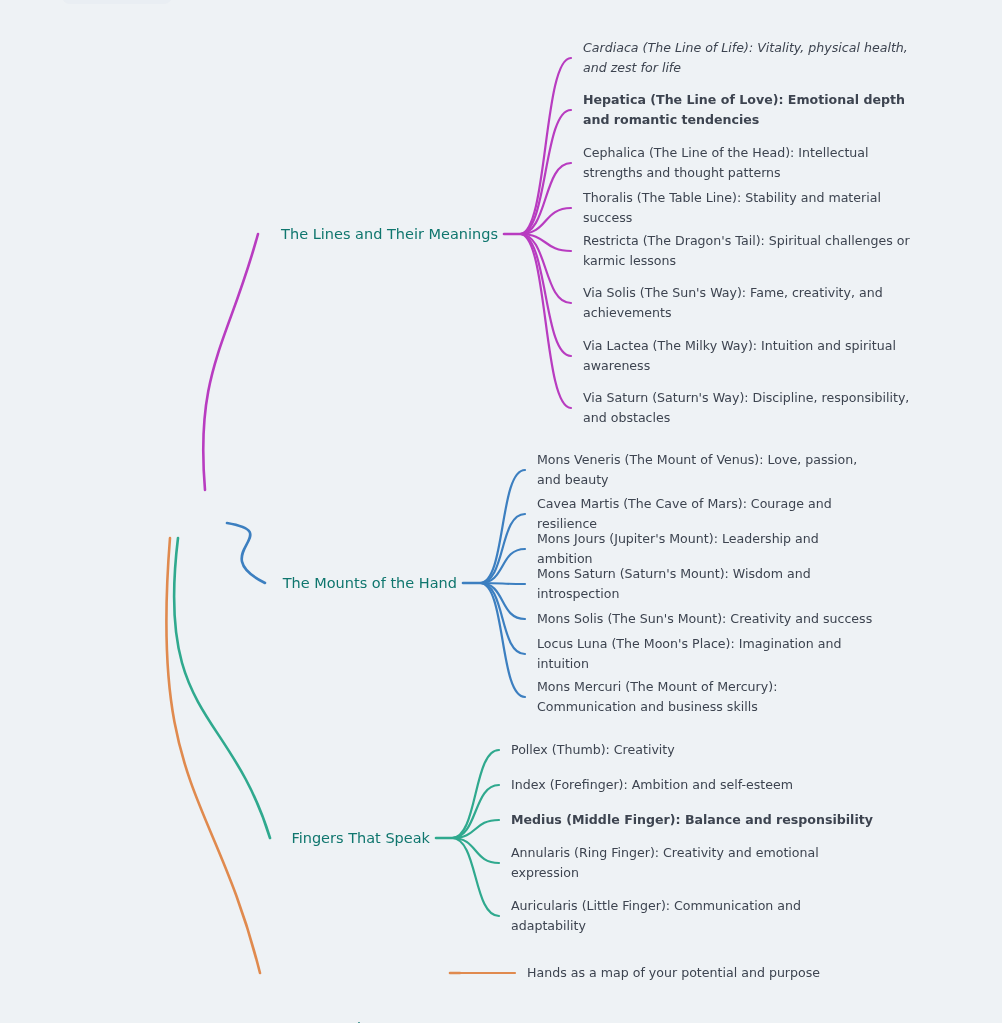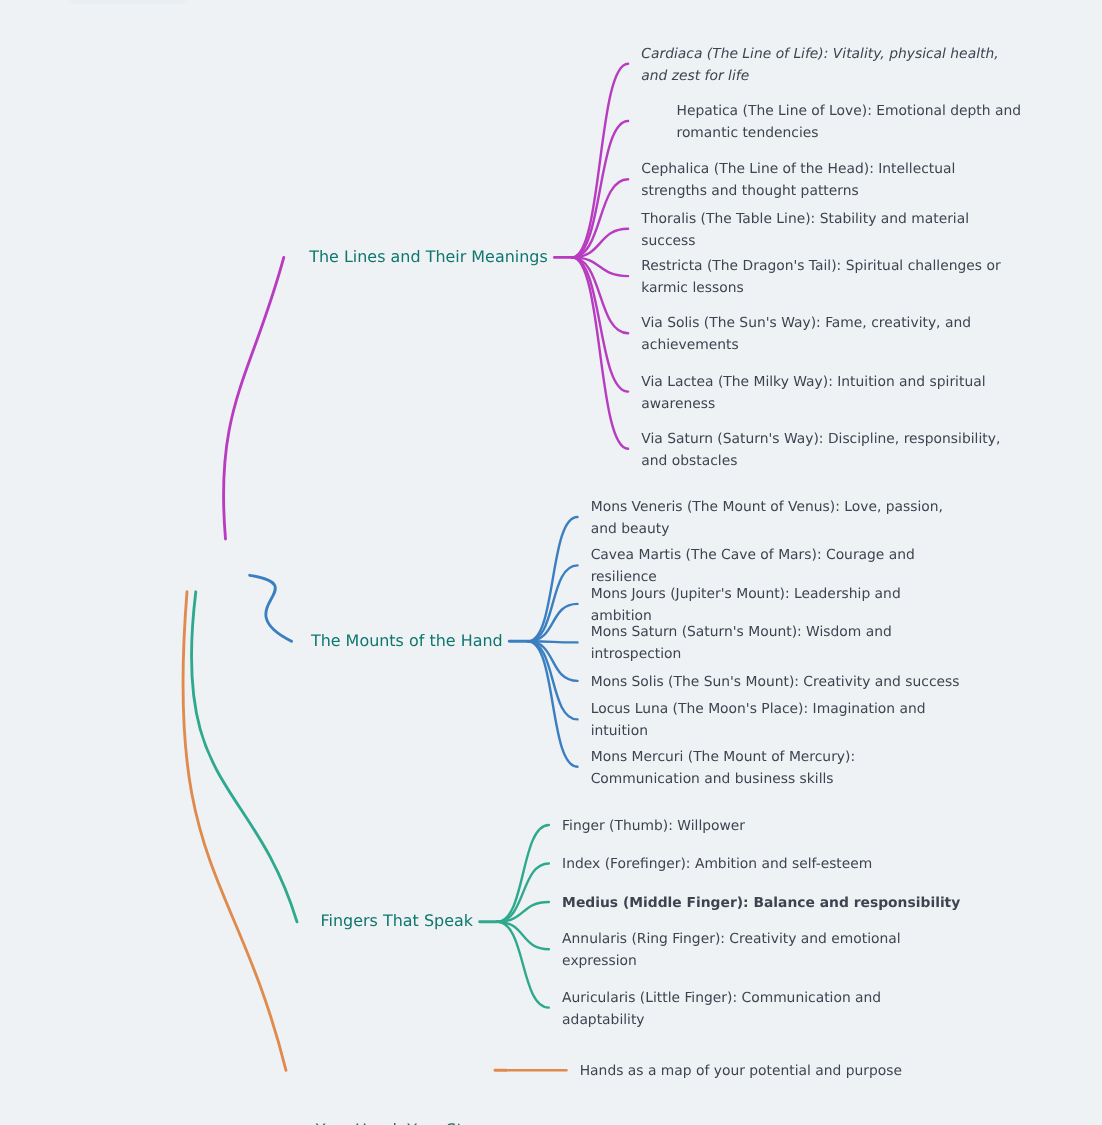--- a/index.html
+++ b/index.html
@@ -106,37 +106,37 @@
       <path d="M 452 838 C 478 838, 473 916, 499 916" stroke="#2fa98e" stroke-width="2.2" fill="none" stroke-linecap="round"></path>
       <path d="M 170 538 C 150 788, 215 793, 260 973" stroke="#e08a4e" stroke-width="2.6" fill="none" stroke-linecap="round"></path>
       <path d="M 450 973 L 460 973" stroke="#e08a4e" stroke-width="2.6" fill="none" stroke-linecap="round"></path>
       <path d="M 460 973 C 490.25 973, 484.75 973, 515 973" stroke="#e08a4e" stroke-width="2.2" fill="none" stroke-linecap="round"></path>
     </svg>
 
 
   <div id="labels">
       <div class="branch-label" style="left: 0px; top: 234px; width: 498px; padding-right: 4px;">The Lines and Their Meanings</div>
       <div class="leaf-label w340" style="left: 583px; top: 58px; font-style: italic;">Cardiaca (The Line of Life): Vitality, physical health, and zest for life</div>
-      <div class="leaf-label w340" style="left: 615px; top: 110px;">Hepatica (The Line of Love): Emotional depth and romantic tendencies</div>
+      <div class="leaf-label w340" style="left: 583px; top: 110px; font-weight: bold;">Hepatica (The Line of Love): Emotional depth and romantic tendencies</div>
       <div class="leaf-label w340" style="left: 583px; top: 163px;">Cephalica (The Line of the Head): Intellectual strengths and thought patterns</div>
       <div class="leaf-label w340" style="left: 583px; top: 208px;">Thoralis (The Table Line): Stability and material success</div>
       <div class="leaf-label w340" style="left: 583px; top: 251px;">Restricta (The Dragon's Tail): Spiritual challenges or karmic lessons</div>
       <div class="leaf-label w340" style="left: 583px; top: 303px;">Via Solis (The Sun's Way): Fame, creativity, and achievements</div>
       <div class="leaf-label w340" style="left: 583px; top: 356px;">Via Lactea (The Milky Way): Intuition and spiritual awareness</div>
       <div class="leaf-label w340" style="left: 583px; top: 408px;">Via Saturn (Saturn's Way): Discipline, responsibility, and obstacles</div>
       <div class="branch-label" style="left: 0px; top: 583px; width: 457px; padding-right: 4px;">The Mounts of the Hand</div>
       <div class="leaf-label w340" style="left: 537px; top: 470px;">Mons Veneris (The Mount of Venus): Love, passion, and beauty</div>
       <div class="leaf-label w340" style="left: 537px; top: 514px;">Cavea Martis (The Cave of Mars): Courage and resilience</div>
       <div class="leaf-label w340" style="left: 537px; top: 549px;">Mons Jours (Jupiter's Mount): Leadership and ambition</div>
       <div class="leaf-label w340" style="left: 537px; top: 584px;">Mons Saturn (Saturn's Mount): Wisdom and introspection</div>
       <div class="leaf-label" style="left: 537px; top: 619px;">Mons Solis (The Sun's Mount): Creativity and success</div>
       <div class="leaf-label w340" style="left: 537px; top: 654px;">Locus Luna (The Moon's Place): Imagination and intuition</div>
       <div class="leaf-label w340" style="left: 537px; top: 697px;">Mons Mercuri (The Mount of Mercury): Communication and business skills</div>
       <div class="branch-label" style="left: 0px; top: 838px; width: 430px; padding-right: 4px;">Fingers That Speak</div>
-      <div class="leaf-label" style="left: 511px; top: 750px;">Finger (Thumb): Willpower</div>
+      <div class="leaf-label" style="left: 511px; top: 750px;">Pollex (Thumb): Creativity</div>
       <div class="leaf-label" style="left: 511px; top: 785px;">Index (Forefinger): Ambition and self-esteem</div>
       <div class="leaf-label" style="left: 511px; top: 820px; font-weight: bold;">Medius (Middle Finger): Balance and responsibility</div>
       <div class="leaf-label w340" style="left: 511px; top: 863px;">Annularis (Ring Finger): Creativity and emotional expression</div>
       <div class="leaf-label w340" style="left: 511px; top: 916px;">Auricularis (Little Finger): Communication and adaptability</div>
       <div class="branch-label" style="left: 0px; top: 1028px; width: 444px; padding-right: 4px;">Your Hand, Your Story</div>
       <div class="leaf-label" style="left: 527px; top: 973px;">Hands as a map of your potential and purpose</div>
     </div>
 
 </div>
 

